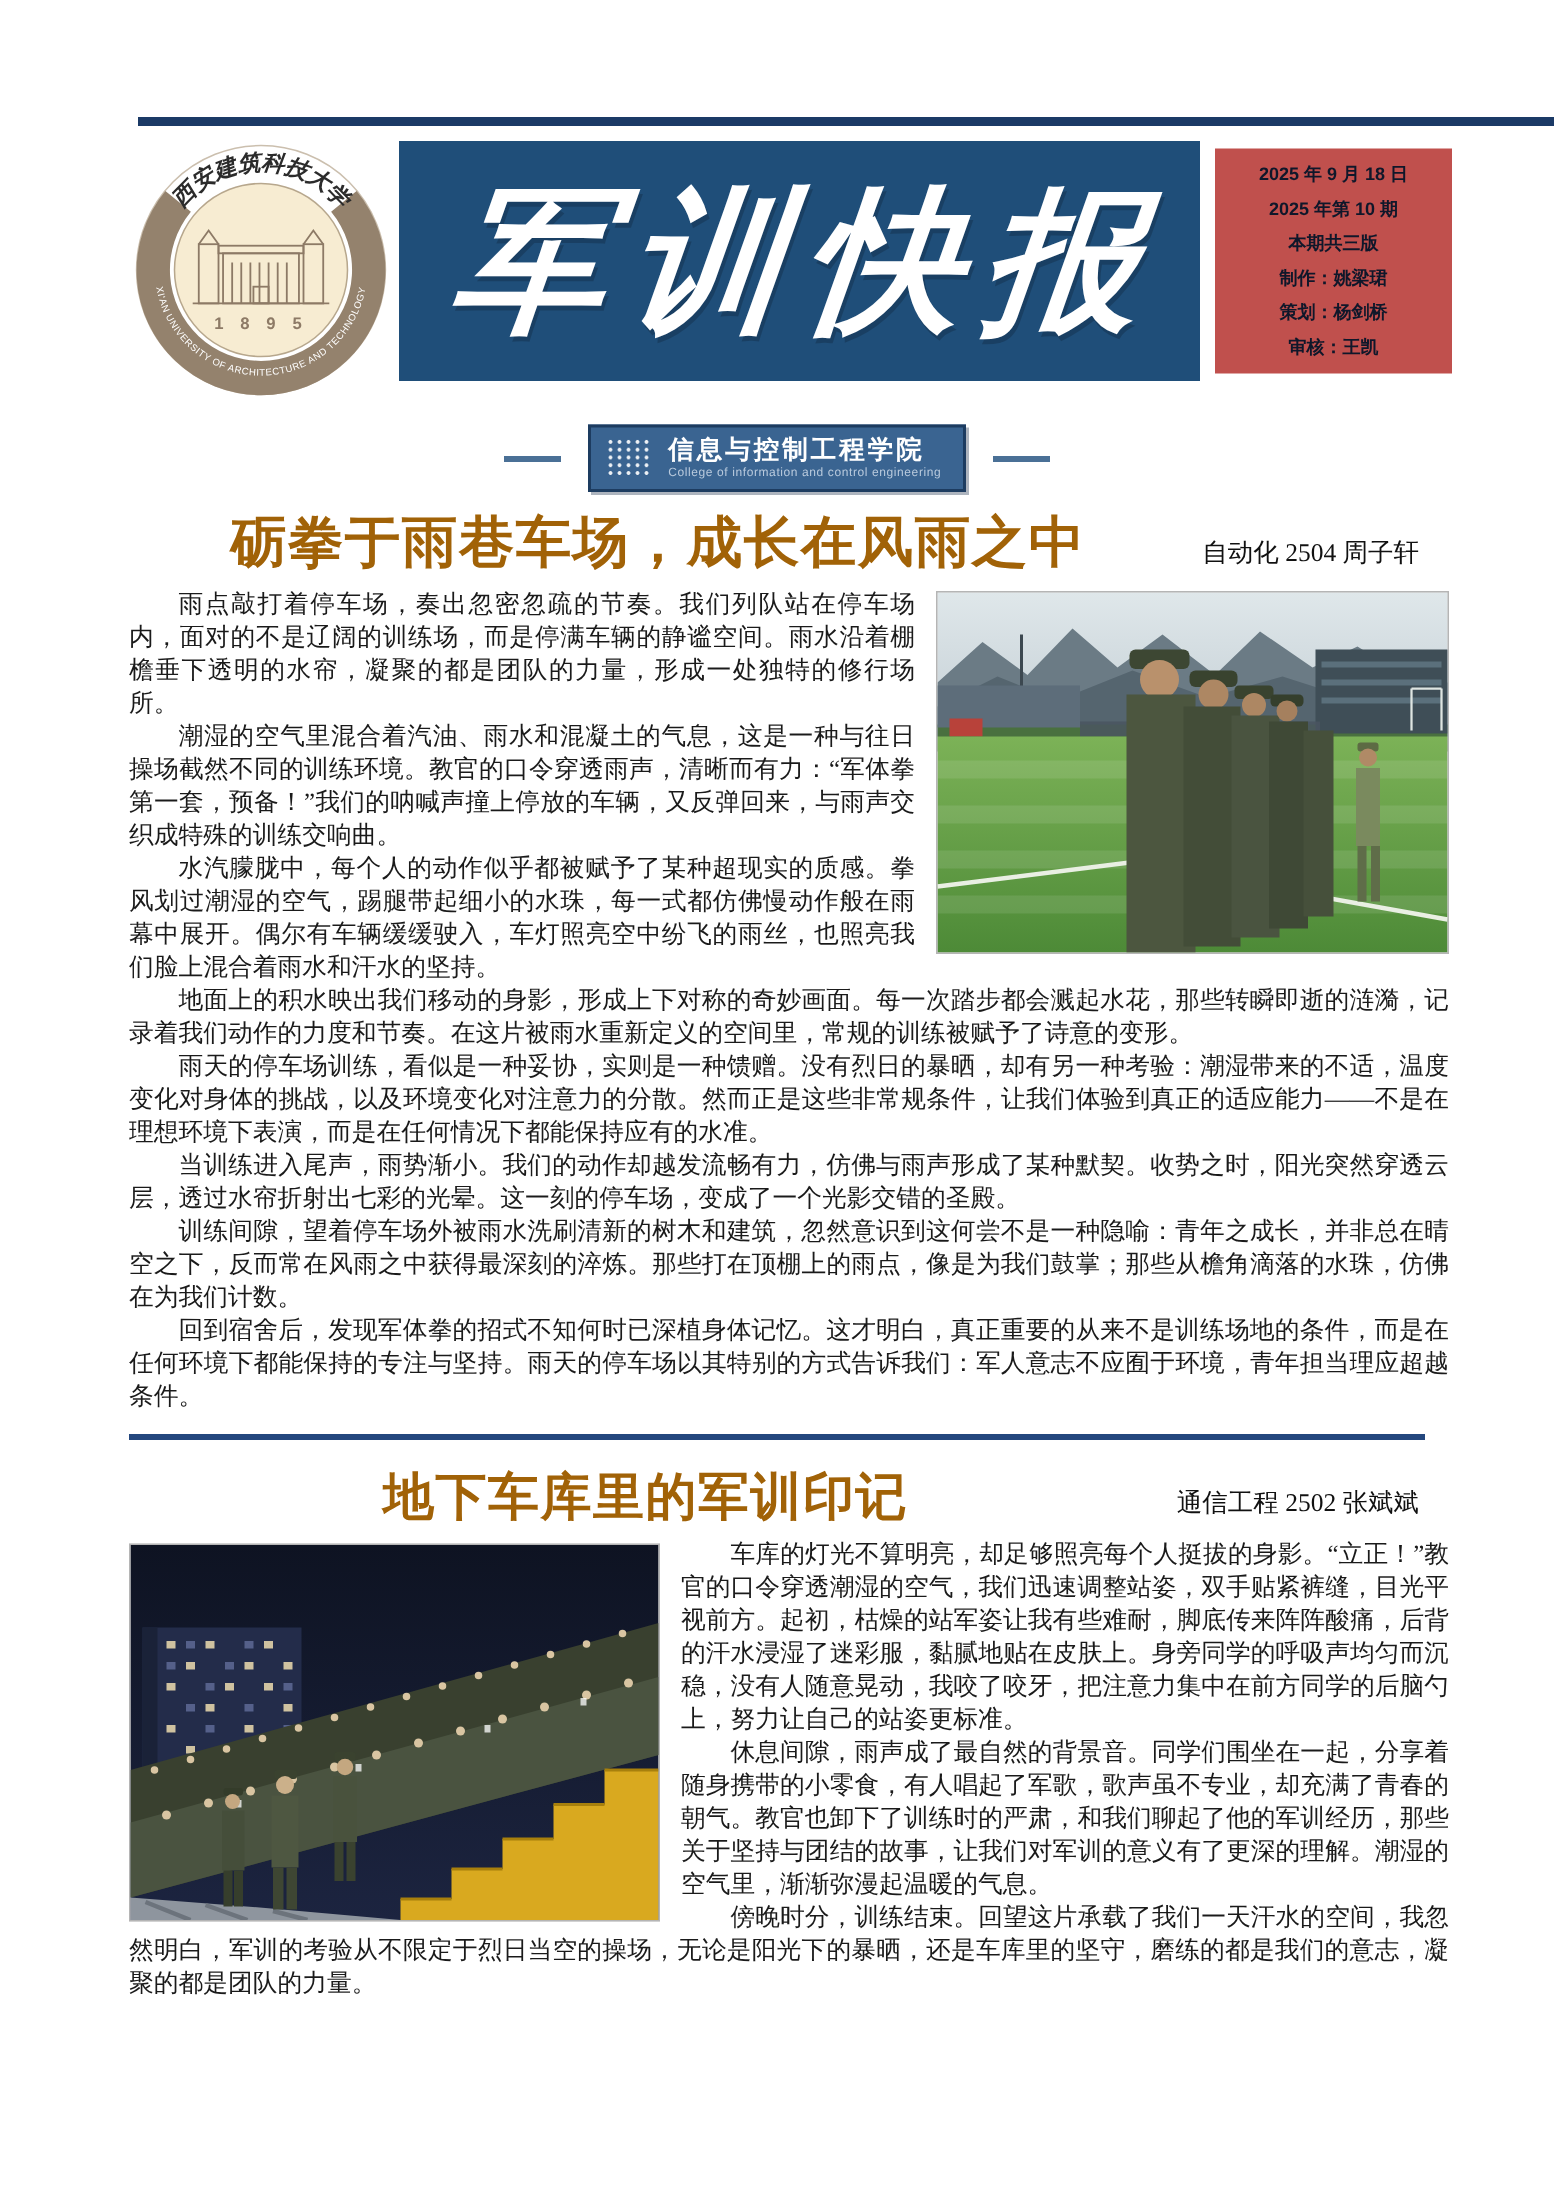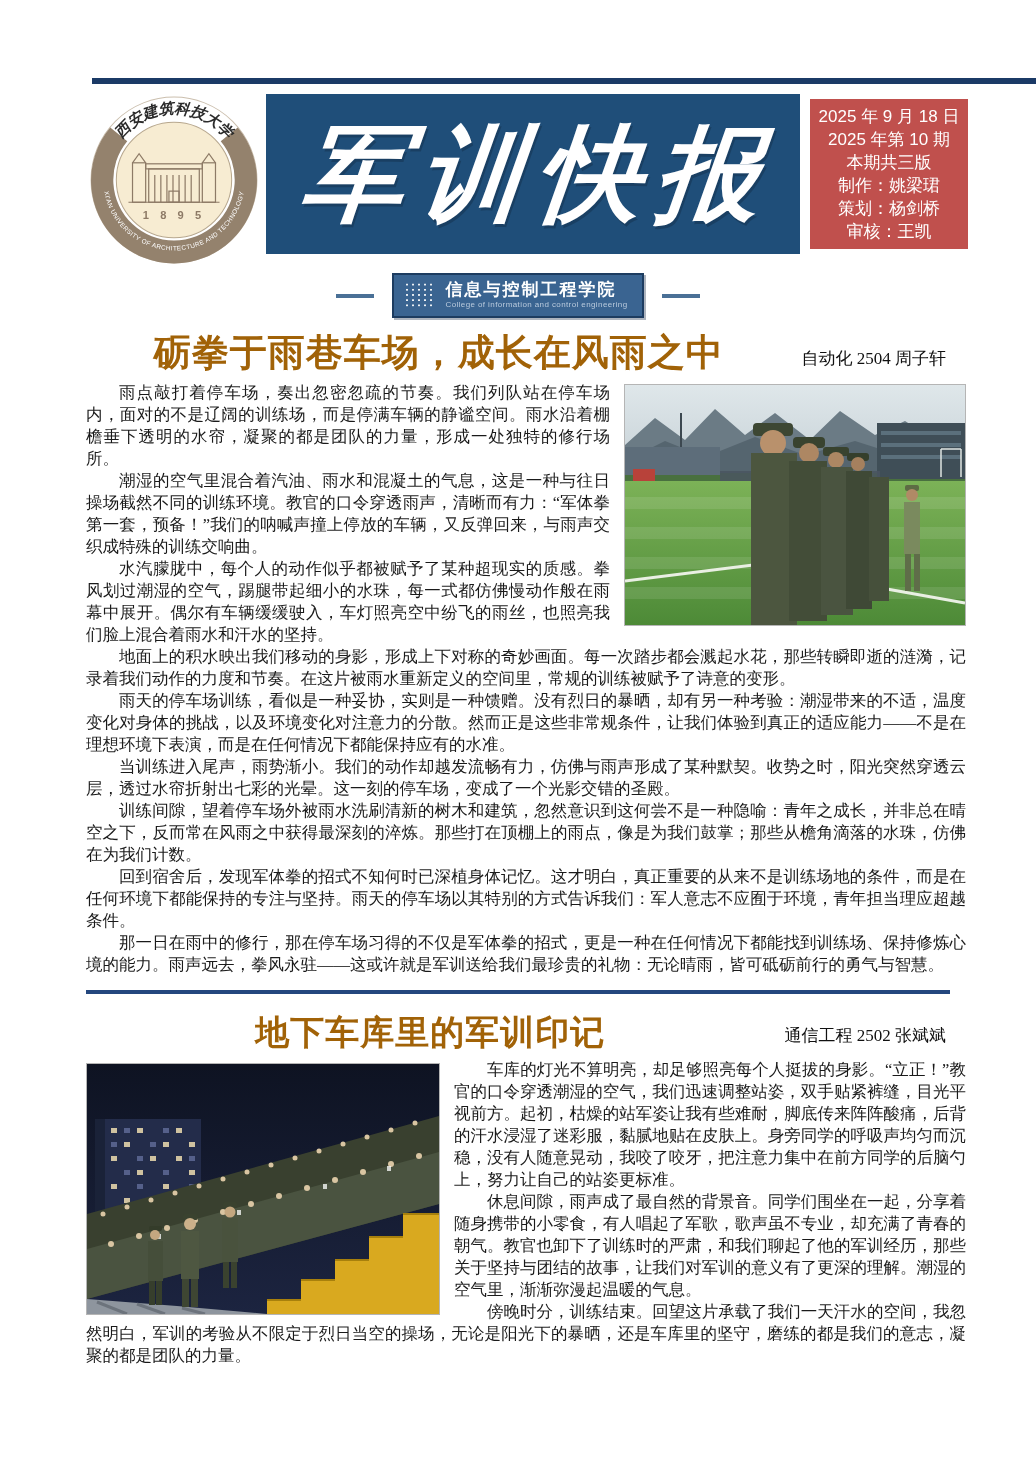--- a/index.html
+++ b/index.html
@@ -11,23 +11,23 @@
   .seal{width:172px;height:172px;flex:0 0 auto;}
   .title-box{width:534px;height:160px;background:#1f4e79;margin-left:6px;display:flex;
              align-items:center;justify-content:center;}
   .masthead-title{color:#ffffff;font-size:104px;font-weight:bold;font-style:italic;
                   letter-spacing:14px;transform:skewX(-6deg);line-height:1;
                   font-family:"DejaVu Serif","Liberation Serif",serif;text-shadow:2px 3px 0 rgba(0,0,0,.18);
                   white-space:nowrap;padding-left:10px;}
   .info-box{width:158px;height:150px;background:#c0504d;margin-left:10px;margin-top:5px;
             display:flex;flex-direction:column;justify-content:center;text-align:center;
             font-family:"Liberation Sans","DejaVu Sans",sans-serif;}
-  .info-box div{color:#ffffff;font-size:17px;font-weight:normal;line-height:23px;}
+  .info-box div{color:#0f172a;font-size:12px;font-weight:bold;line-height:23px;}
   
-  .banner-row{display:flex;align-items:center;justify-content:center;margin-top:13px;gap:18px;}
+  .banner-row{display:flex;align-items:center;justify-content:center;margin-top:23px;gap:18px;}
   .banner-dash{width:38px;height:4px;background:#4a7096;}
   .banner{background:#3a6491;border:2px solid #1d3c60;box-shadow:2px 2px 0 rgba(20,40,70,.35);
           display:flex;align-items:center;gap:11px;padding:5px 14px 6px 10px;}
   .dots-icon{width:30px;height:26px;flex:0 0 auto;
              background-image:radial-gradient(rgba(255,255,255,.9) 1.2px, rgba(255,255,255,0) 1.5px);
              background-size:6px 5.2px;}
   .banner-text{display:flex;flex-direction:column;font-family:"Liberation Sans","DejaVu Sans",sans-serif;}
   .banner-name{color:#ffffff;font-size:17px;font-weight:bold;letter-spacing:2px;line-height:19px;}
   .banner-sub{color:#b9cadd;font-size:8px;letter-spacing:.4px;line-height:11px;}
   
@@ -167,21 +167,20 @@
       </g>
     </svg>
     <p>雨点敲打着停车场，奏出忽密忽疏的节奏。我们列队站在停车场内，面对的不是辽阔的训练场，而是停满车辆的静谧空间。雨水沿着棚檐垂下透明的水帘，凝聚的都是团队的力量，形成一处独特的修行场所。</p>
     <p>潮湿的空气里混合着汽油、雨水和混凝土的气息，这是一种与往日操场截然不同的训练环境。教官的口令穿透雨声，清晰而有力：“军体拳第一套，预备！”我们的呐喊声撞上停放的车辆，又反弹回来，与雨声交织成特殊的训练交响曲。</p>
     <p>水汽朦胧中，每个人的动作似乎都被赋予了某种超现实的质感。拳风划过潮湿的空气，踢腿带起细小的水珠，每一式都仿佛慢动作般在雨幕中展开。偶尔有车辆缓缓驶入，车灯照亮空中纷飞的雨丝，也照亮我们脸上混合着雨水和汗水的坚持。</p>
     <p>地面上的积水映出我们移动的身影，形成上下对称的奇妙画面。每一次踏步都会溅起水花，那些转瞬即逝的涟漪，记录着我们动作的力度和节奏。在这片被雨水重新定义的空间里，常规的训练被赋予了诗意的变形。</p>
     <p>雨天的停车场训练，看似是一种妥协，实则是一种馈赠。没有烈日的暴晒，却有另一种考验：潮湿带来的不适，温度变化对身体的挑战，以及环境变化对注意力的分散。然而正是这些非常规条件，让我们体验到真正的适应能力——不是在理想环境下表演，而是在任何情况下都能保持应有的水准。</p>
     <p>当训练进入尾声，雨势渐小。我们的动作却越发流畅有力，仿佛与雨声形成了某种默契。收势之时，阳光突然穿透云层，透过水帘折射出七彩的光晕。这一刻的停车场，变成了一个光影交错的圣殿。</p>
     <p>训练间隙，望着停车场外被雨水洗刷清新的树木和建筑，忽然意识到这何尝不是一种隐喻：青年之成长，并非总在晴空之下，反而常在风雨之中获得最深刻的淬炼。那些打在顶棚上的雨点，像是为我们鼓掌；那些从檐角滴落的水珠，仿佛在为我们计数。</p>
     <p>回到宿舍后，发现军体拳的招式不知何时已深植身体记忆。这才明白，真正重要的从来不是训练场地的条件，而是在任何环境下都能保持的专注与坚持。雨天的停车场以其特别的方式告诉我们：军人意志不应囿于环境，青年担当理应超越条件。</p>
-    <p>那一日在雨中的修行，那在停车场习得的不仅是军体拳的招式，更是一种在任何情况下都能找到训练场、保持修炼心境的能力。雨声远去，拳风永驻——这或许就是军训送给我们最珍贵的礼物：无论晴雨，皆可砥砺前行的勇气与智慧。</p>
   </div>
 
   <div class="divider"></div>
 
   <div class="article-header a2-header">
     <div class="article-title t2">地下车库里的军训印记</div>
     <div class="article-byline">通信工程 2502 张斌斌</div>
   </div>
 
   <div class="article-body">

